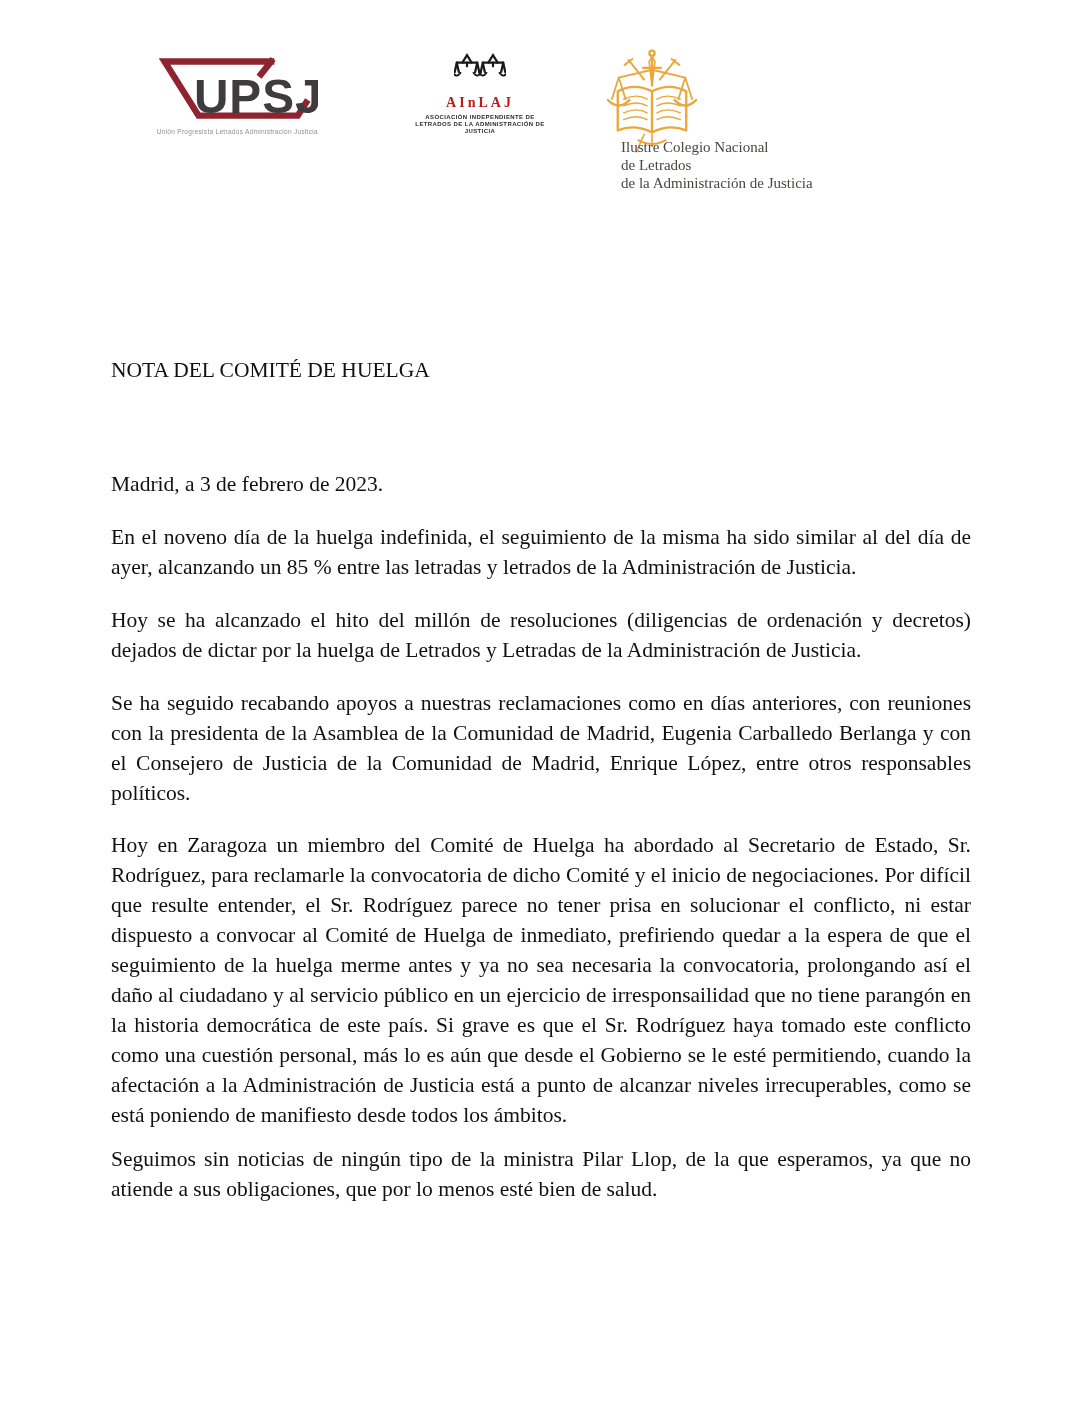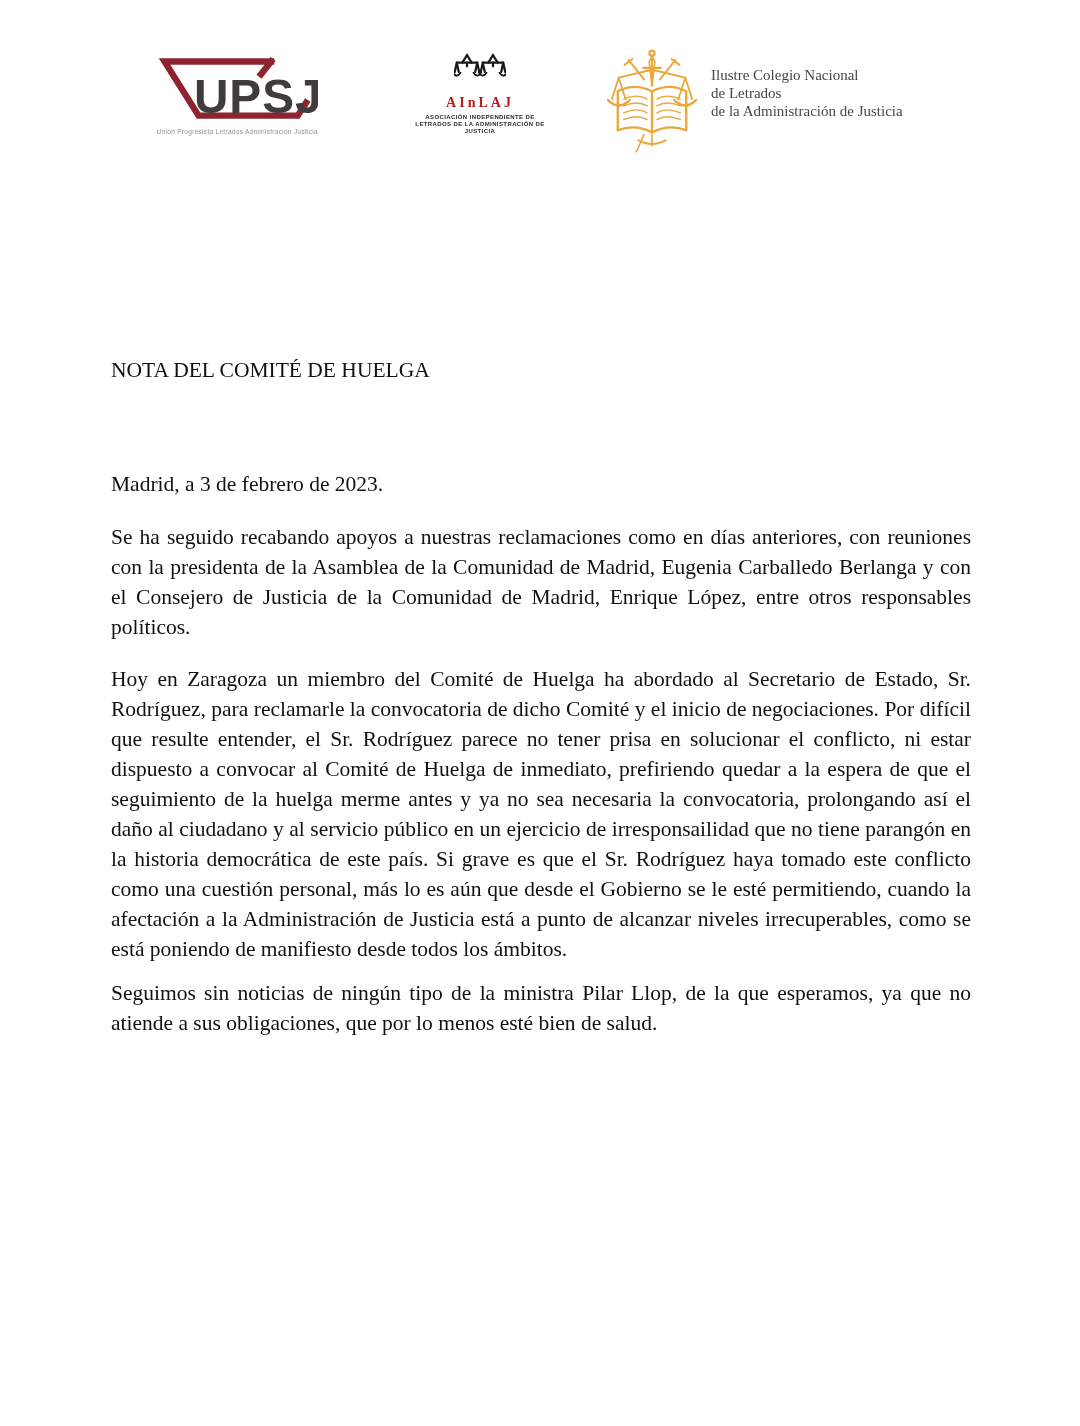--- a/index.html
+++ b/index.html
@@ -50,21 +50,21 @@
     line-height: 7px;
     letter-spacing: 0.4px;
     color: #2b2b2b;
     margin-top: 3px;
   }
 
   .logo-colegio {
     position: absolute;
     left: 607px; top: 48px;
     display: flex;
-    align-items: center;
+    flex-direction: column;
   }
   .logo-colegio .emblem { flex: 0 0 auto; }
   .logo-colegio .name {
     margin-left: 14px;
     font-family: "Liberation Serif", serif;
     font-size: 15px;
     line-height: 18px;
     color: #4a4644;
     margin-top: -22px;
   }
@@ -164,18 +164,20 @@
     <div class="name">
       <div>Ilustre Colegio Nacional</div>
       <div>de Letrados</div>
       <div>de la Administración de Justicia</div>
     </div>
   </div>
 
   <div class="doc-body">
     <p class="kicker">NOTA DEL COMITÉ DE HUELGA</p>
     <p class="dateline">Madrid, a 3 de febrero de 2023.</p>
+    <p class="para p1">En el noveno día de la huelga indefinida, el seguimiento de la misma ha sido similar al del día de ayer, alcanzando un 85 % entre las letradas y letrados de la Administración de Justicia.</p>
+    <p class="para p2">Hoy se ha alcanzado el hito del millón de resoluciones (diligencias de ordenación y decretos) dejados de dictar por la huelga de Letrados y Letradas de la Administración de Justicia.</p>
     <p class="para p3">Se ha seguido recabando apoyos a nuestras reclamaciones como en días anteriores, con reuniones con la presidenta de la Asamblea de la Comunidad de Madrid, Eugenia Carballedo Berlanga y con el Consejero de Justicia de la Comunidad de Madrid, Enrique López, entre otros responsables políticos.</p>
     <p class="para p4">Hoy en Zaragoza un miembro del Comité de Huelga ha abordado al Secretario de Estado, Sr. Rodríguez, para reclamarle la convocatoria de dicho Comité y el inicio de negociaciones. Por difícil que resulte entender, el Sr. Rodríguez parece no tener prisa en solucionar el conflicto, ni estar dispuesto a convocar al Comité de Huelga de inmediato, prefiriendo quedar a la espera de que el seguimiento de la huelga merme antes y ya no sea necesaria la convocatoria, prolongando así el daño al ciudadano y al servicio público en un ejercicio de irresponsailidad que no tiene parangón en la historia democrática de este país. Si grave es que el Sr. Rodríguez haya tomado este conflicto como una cuestión personal, más lo es aún que desde el Gobierno se le esté permitiendo, cuando la afectación a la Administración de Justicia está a punto de alcanzar niveles irrecuperables, como se está poniendo de manifiesto desde todos los ámbitos.</p>
     <p class="para p5">Seguimos sin noticias de ningún tipo de la ministra Pilar Llop, de la que esperamos, ya que no atiende a sus obligaciones, que por lo menos esté bien de salud.</p>
   </div>
 
 </div>
 
 </body></html>

